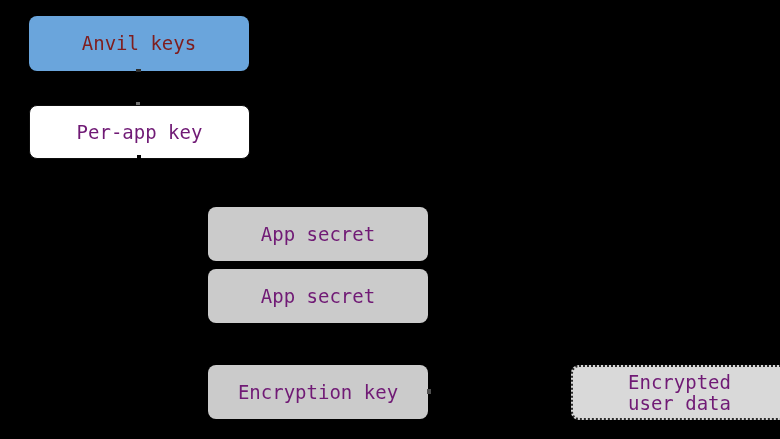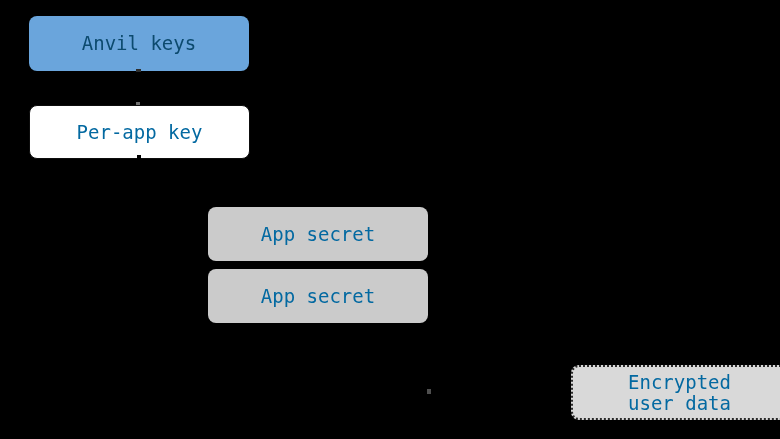--- a/index.html
+++ b/index.html
@@ -16,29 +16,29 @@
     font-family: "DejaVu Sans Mono", "Liberation Mono", monospace;
   }
   .node {
     position: absolute;
     box-sizing: border-box;
     border-radius: 8px;
     display: flex;
     align-items: center;
     justify-content: center;
     font-size: 19px;
-    color: #0369a1;
+    color: #701a75;
     text-align: center;
     white-space: pre-line;
     line-height: 21px;
   }
   .node-anvil-keys {
     left: 29px; top: 16px; width: 220px; height: 55px;
     background: #6aa5dc;
-    color: #0c4a6e;
+    color: #7f1d1d;
   }
   .node-per-app-key {
     left: 29px; top: 105px; width: 221px; height: 54px;
     background: #ffffff;
     border: 1.5px solid #0d0d0d;
   }
   .node-app-secret-1 {
     left: 208px; top: 207px; width: 220px; height: 54px;
     background: #cbcbcb;
   }
@@ -72,20 +72,21 @@
 <div id="canvas">
 
   <div class="node node-anvil-keys">Anvil keys</div>
 
   <div class="node node-per-app-key">Per-app key</div>
 
   <div class="node node-app-secret-1">App secret</div>
 
   <div class="node node-app-secret-2">App secret</div>
 
+  <div class="node node-encryption-key">Encryption key</div>
 
   <div class="node node-encrypted-user-data">Encrypted
 user data</div>
 
   <div class="stub stub-anvil-bottom"></div>
   <div class="stub stub-perapp-top"></div>
   <div class="stub stub-perapp-bottom"></div>
   <div class="stub stub-encryption-right"></div>
 
 </div>

